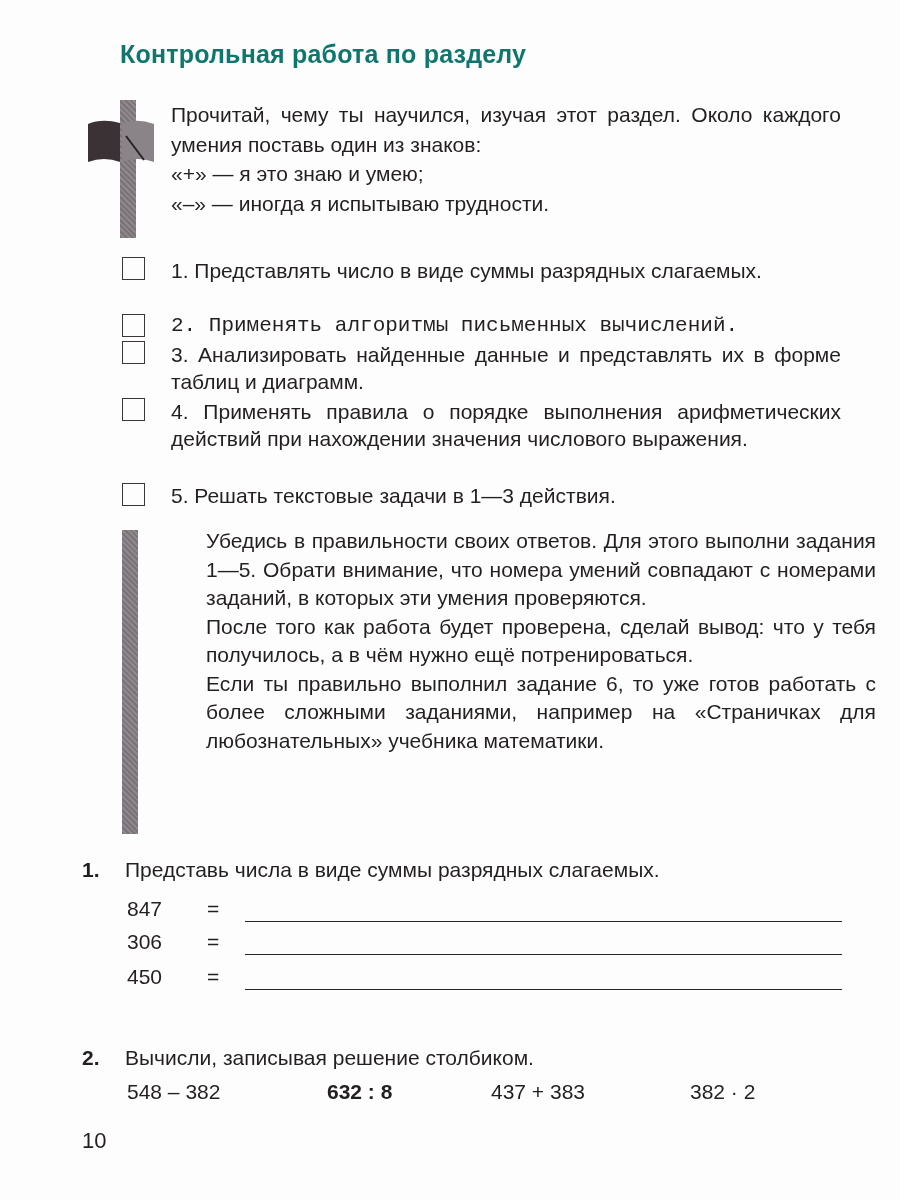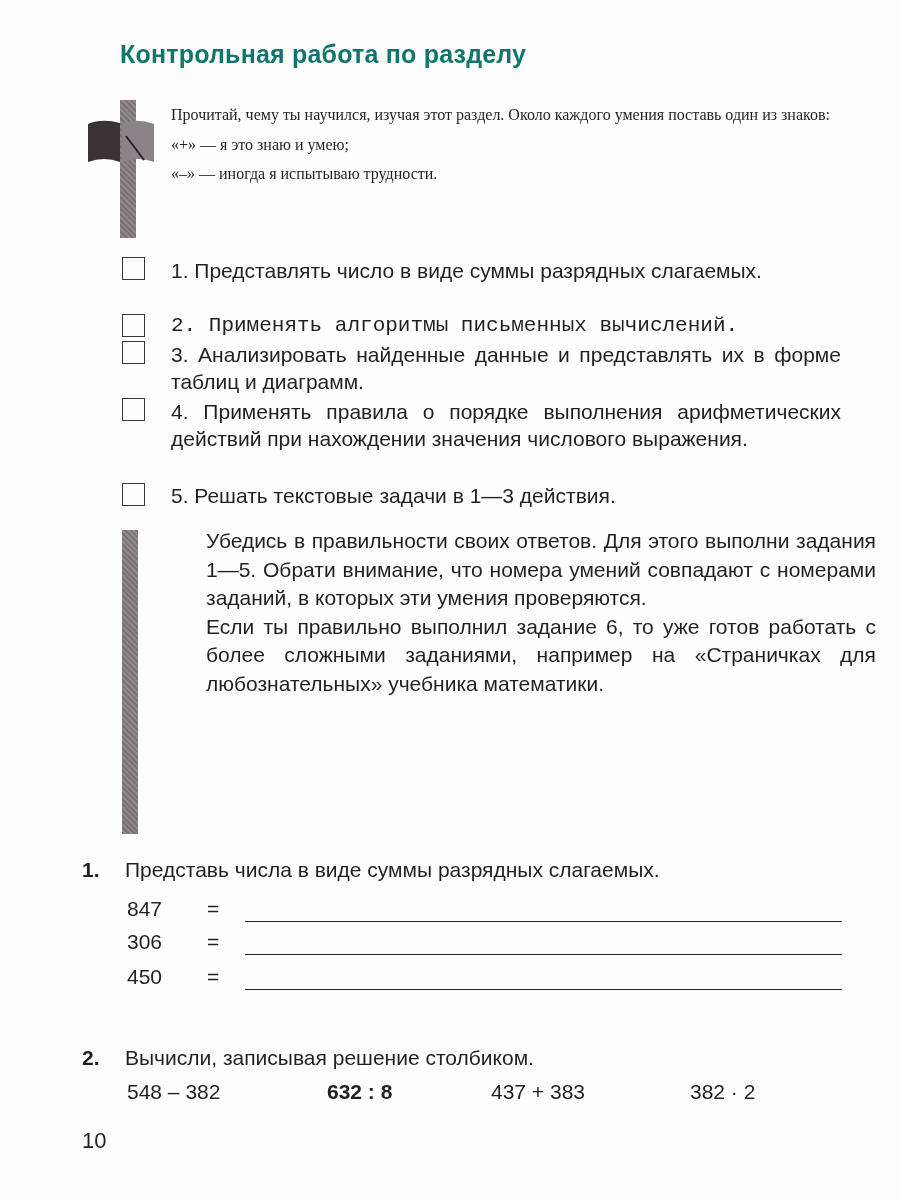--- a/index.html
+++ b/index.html
@@ -23,21 +23,21 @@
     .intro-bar {
       position: absolute; left: 120px; top: 100px; width: 16px; height: 138px;
       background: repeating-linear-gradient(45deg, #7a7478 0 2px, #8e888c 2px 4px);
     }
     .book-icon {
       position: absolute; left: 86px; top: 118px; width: 72px; height: 46px;
     }
 
     .intro {
       position: absolute; left: 171px; top: 100px; width: 670px;
-      font-size: 16px; line-height: 29.5px; font-family: Liberation Serif, serif;
+      font-size: 21px; line-height: 29.5px;
     }
     .intro p { text-align: justify; text-align-last: left; }
 
     .skills {
       position: absolute; left: 122px; top: 255px; width: 720px;
     }
     .skill {
       position: absolute; left: 0; width: 720px;
       font-size: 21px; line-height: 27px;
     }
@@ -124,20 +124,21 @@
     </div>
     <div class="skill" style="top:226px;">
       <div class="box"></div>
       <div class="txt" style="top:1px;">5. Решать текстовые задачи в 1—3 действия.</div>
     </div>
   </div>
 
   <div class="check-bar"></div>
   <div class="check">
     <p>Убедись в правильности своих ответов. Для этого выполни задания 1—5. Обрати внимание, что номера умений совпадают с номерами заданий, в которых эти умения проверяются.</p>
+    <p>После того как работа будет проверена, сделай вывод: что у тебя получилось, а в чём нужно ещё потренироваться.</p>
     <p>Если ты правильно выполнил задание 6, то уже готов работать с более сложными заданиями, например на «Страничках для любознательных» учебника математики.</p>
   </div>
 
   <div class="task" style="top:858px;">
     <span class="num">1.</span>
     <span class="head">Представь числа в виде суммы разрядных слагаемых.</span>
   </div>
   <div class="eq-row" style="top:897px;">
     <span class="lhs">847</span>
     <span class="eqs">=</span>

